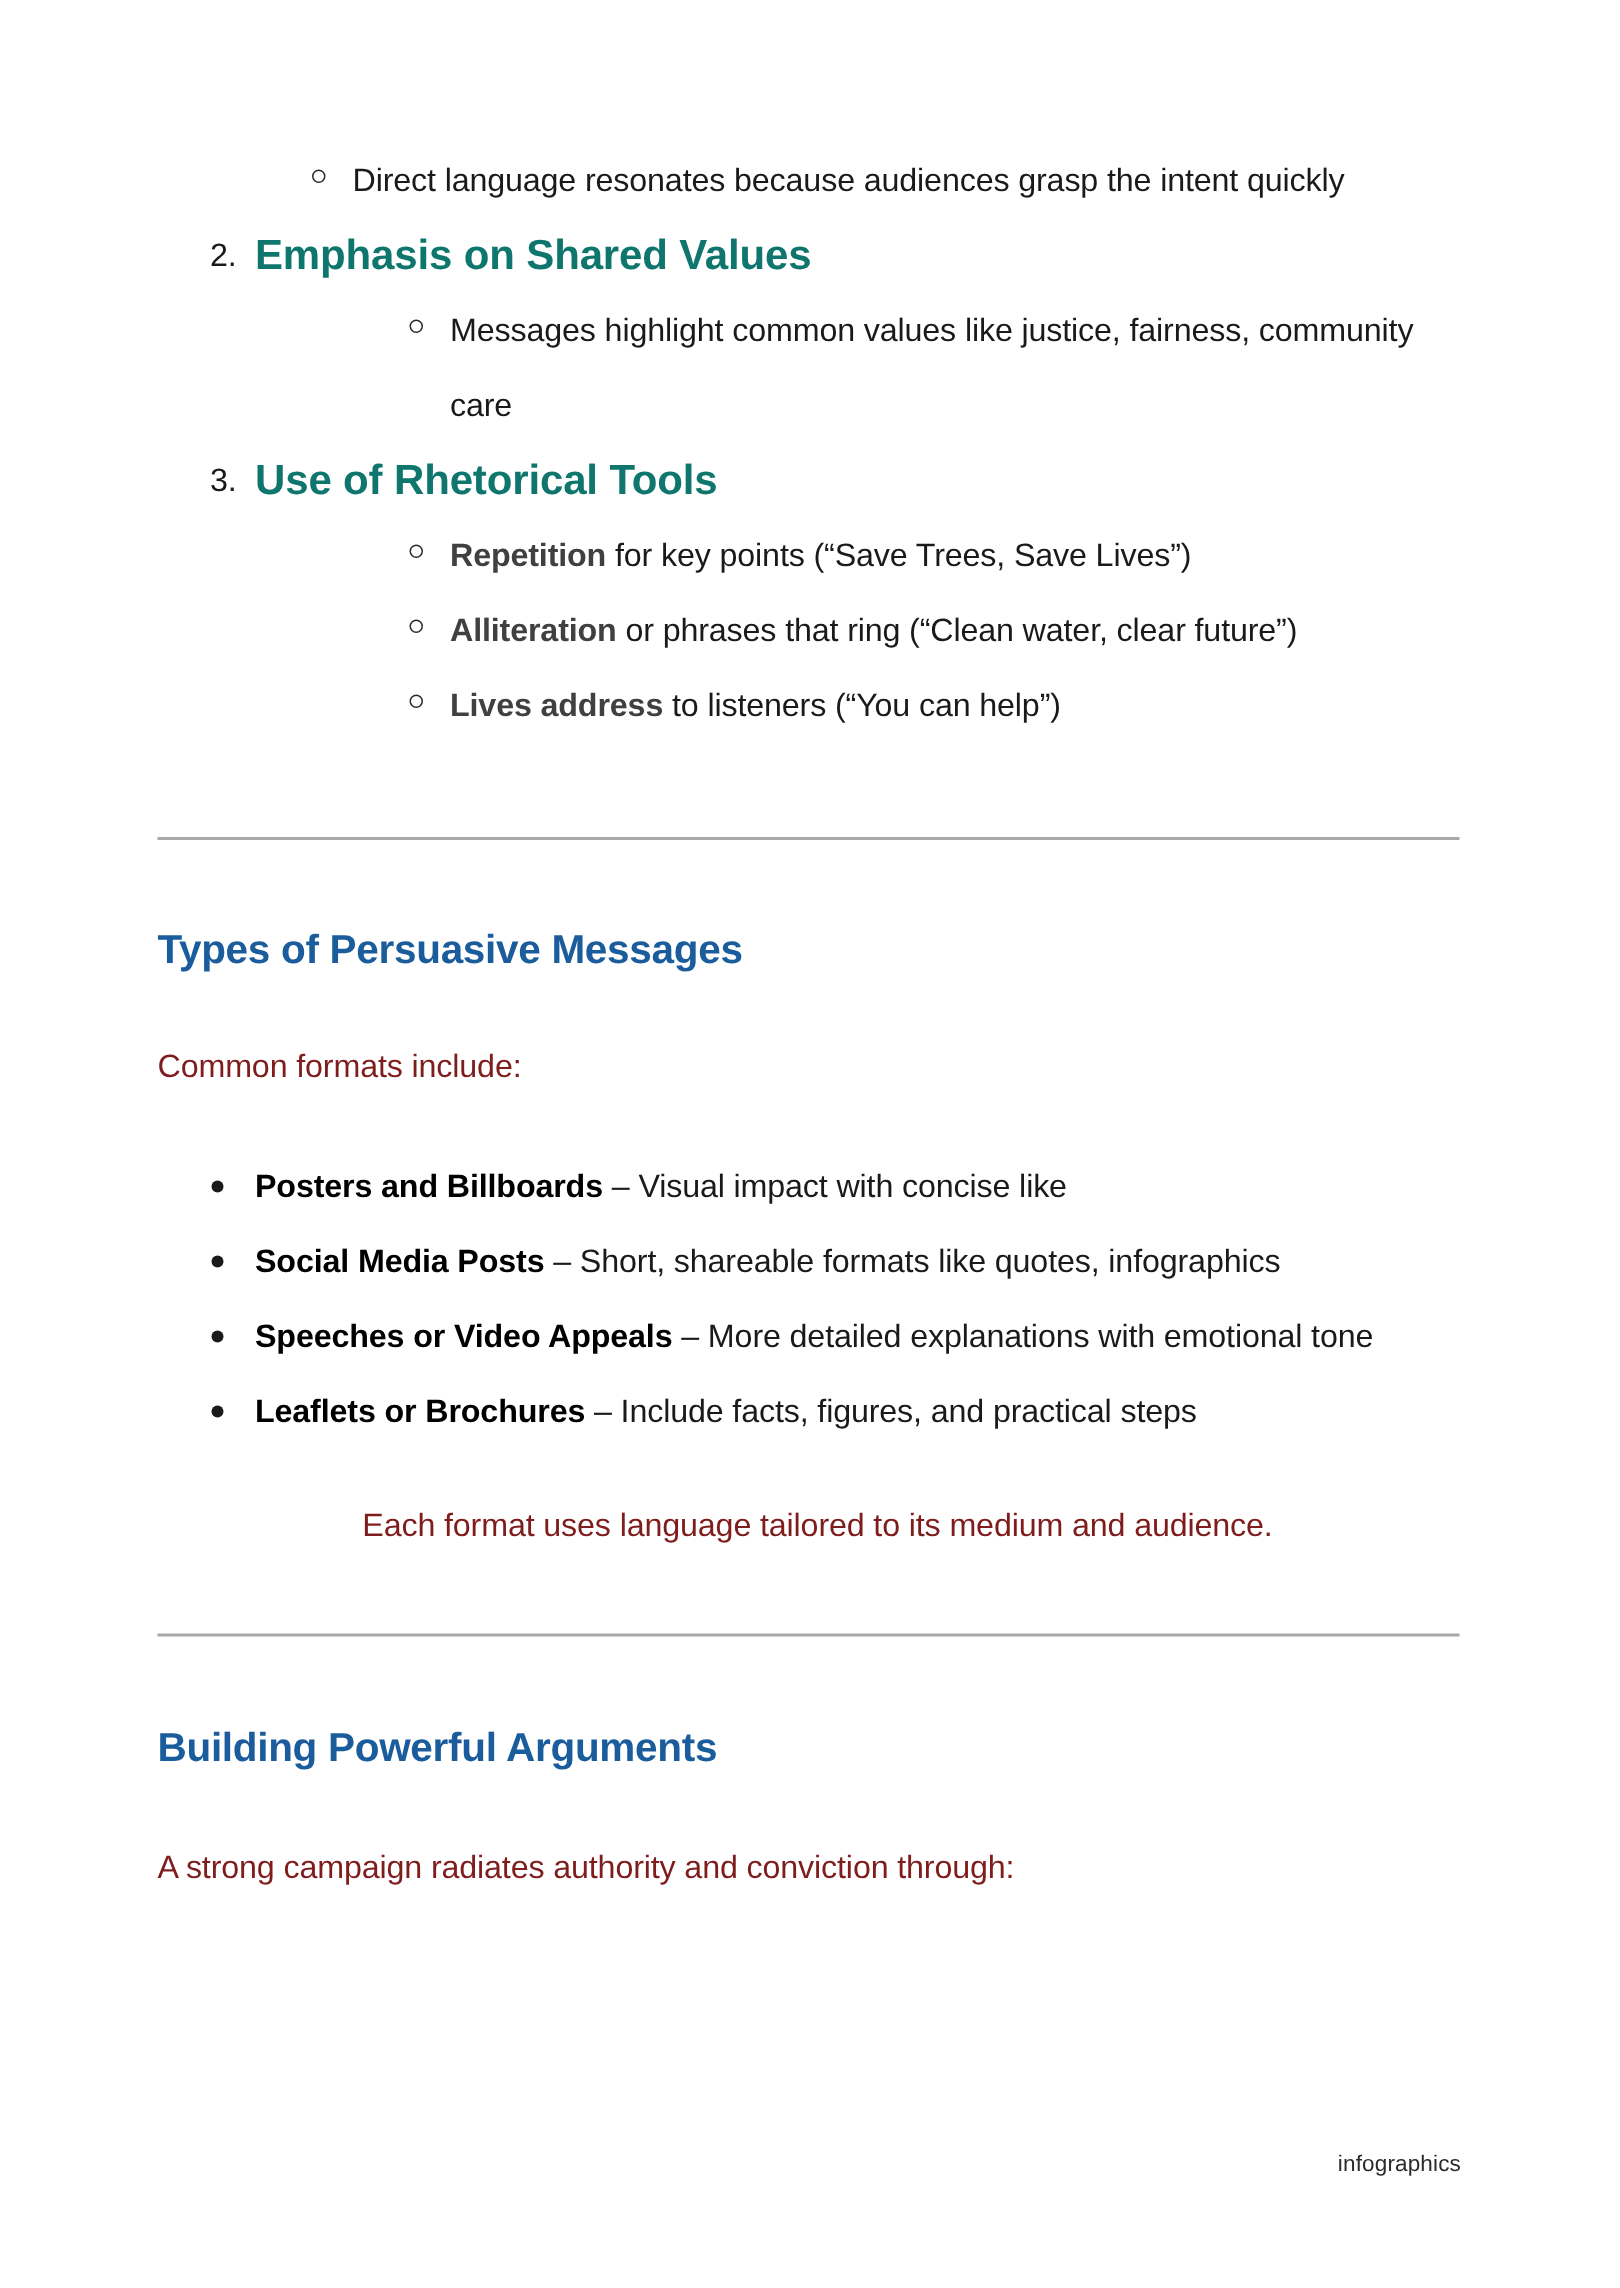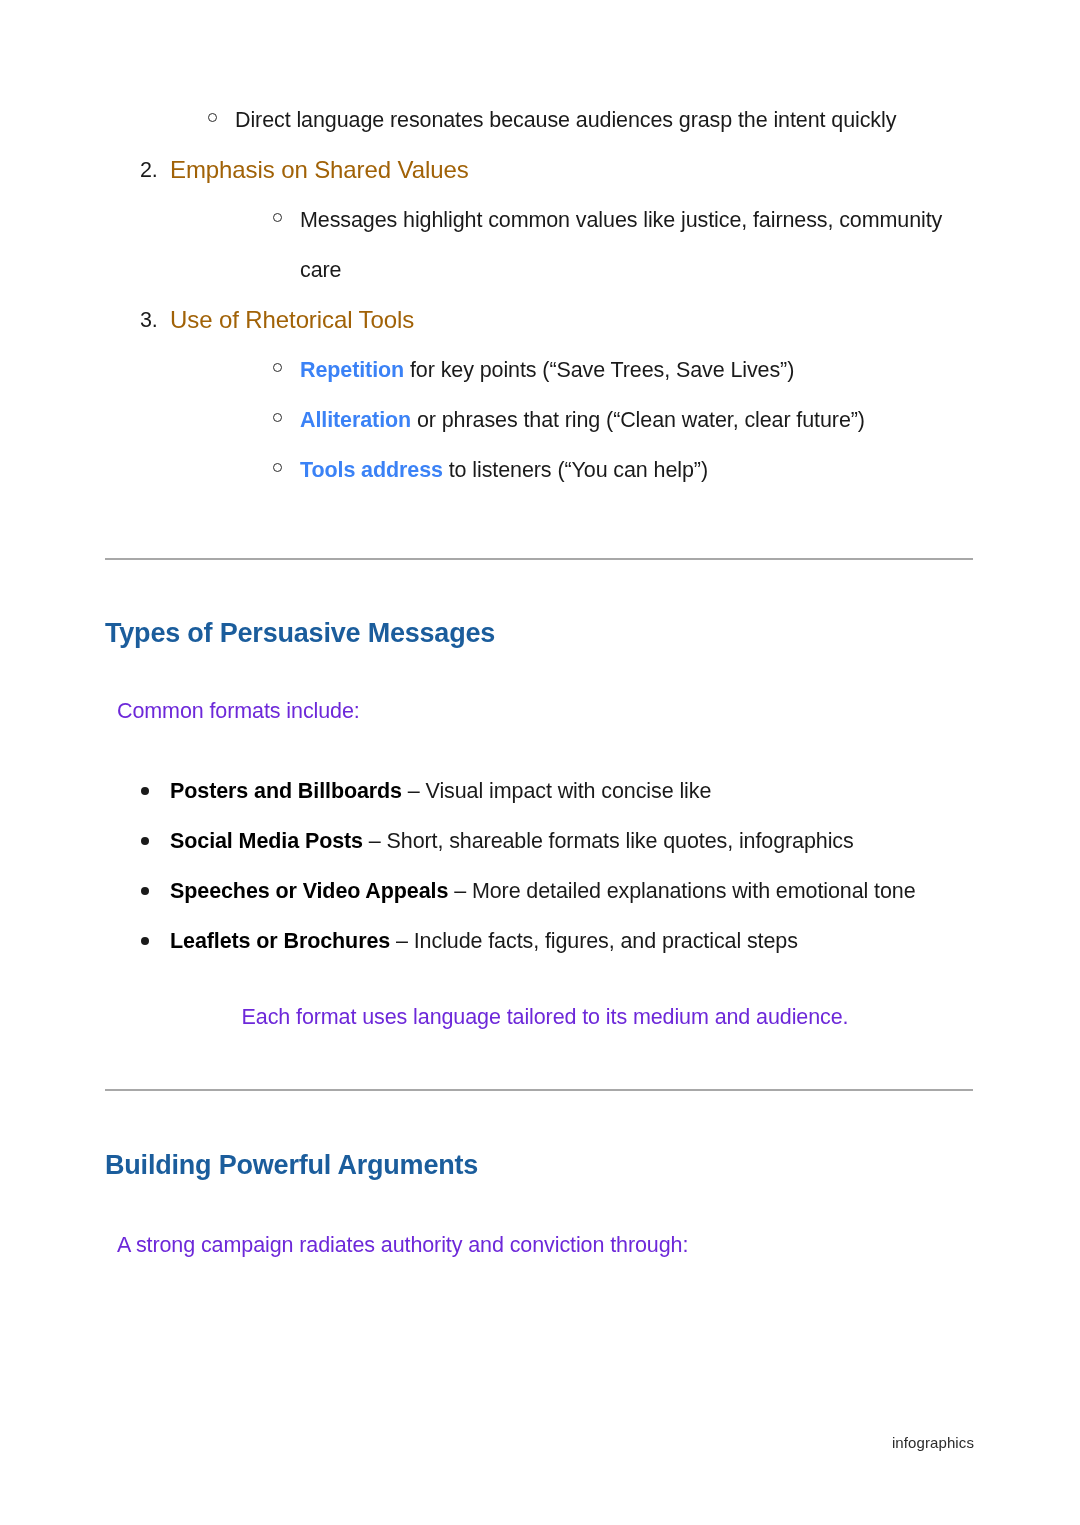--- a/index.html
+++ b/index.html
@@ -45,25 +45,25 @@
   .num-marker {
     position: absolute;
     left: 35px;
     top: 0;
     font-size: 21.5px;
     line-height: 50px;
     color: #1a1a1a;
     letter-spacing: -0.1px;
   }
   .num-title {
-    font-size: 24px;
-    line-height: 50px;
-    font-weight: normal;
-    letter-spacing: -0.1px;
-    color: #a16207;
+    font-size: 28px;
+    line-height: 50px;
+    font-weight: bold;
+    letter-spacing: -0.1px;
+    color: #0f766e;
   }
 
   
   ul.circ-list {
     list-style: none;
     margin: 0;
     padding: 0;
   }
   ul.circ-list > li.circ-item {
     position: relative;
@@ -76,21 +76,21 @@
   .circ-marker {
     position: absolute;
     left: 103px;
     top: 18px;
     width: 9px;
     height: 9px;
     border: 1.4px solid #2b2b2b;
     border-radius: 50%;
     box-sizing: border-box;
   }
-  .circ-item b { font-weight: bold; color: #3b82f6; }
+  .circ-item b { font-weight: bold; color: #404040; }
 
   
   ul.circ-list.top > li.circ-item { padding-left: 130px; }
 
   
   .rule {
     width: 868px;
     height: 0;
     border: 0;
     border-top: 2px solid #a8a8a8;
@@ -103,23 +103,23 @@
     font-weight: bold;
     color: #1b5d9c;
     margin: 0;
     letter-spacing: -0.2px;
     line-height: 34px;
   }
 
   p.body-text {
     font-size: 21.5px;
     line-height: 30px;
-    margin: 12px;
-    letter-spacing: -0.1px;
-    color: #6d28d9;
+    margin: 0;
+    letter-spacing: -0.1px;
+    color: #7f1d1d;
   }
 
   
   ul.dot-list {
     list-style: none;
     margin: 0;
     padding: 0;
   }
   ul.dot-list > li.dot-item {
     position: relative;
@@ -192,21 +192,21 @@
           <li class="circ-item">
             <span class="circ-marker"></span>
             <b>Repetition</b><span> for key points (“Save Trees, Save Lives”)</span>
           </li>
           <li class="circ-item">
             <span class="circ-marker"></span>
             <b>Alliteration</b><span> or phrases that ring (“Clean water, clear future”)</span>
           </li>
           <li class="circ-item">
             <span class="circ-marker"></span>
-            <b>Tools address</b><span> to listeners (“You can help”)</span>
+            <b>Lives address</b><span> to listeners (“You can help”)</span>
           </li>
         </ul>
       </li>
     </ol>
 
     <div class="sp-rule-1">
       <hr class="rule">
     </div>
 
     <div class="sp-head-1">

